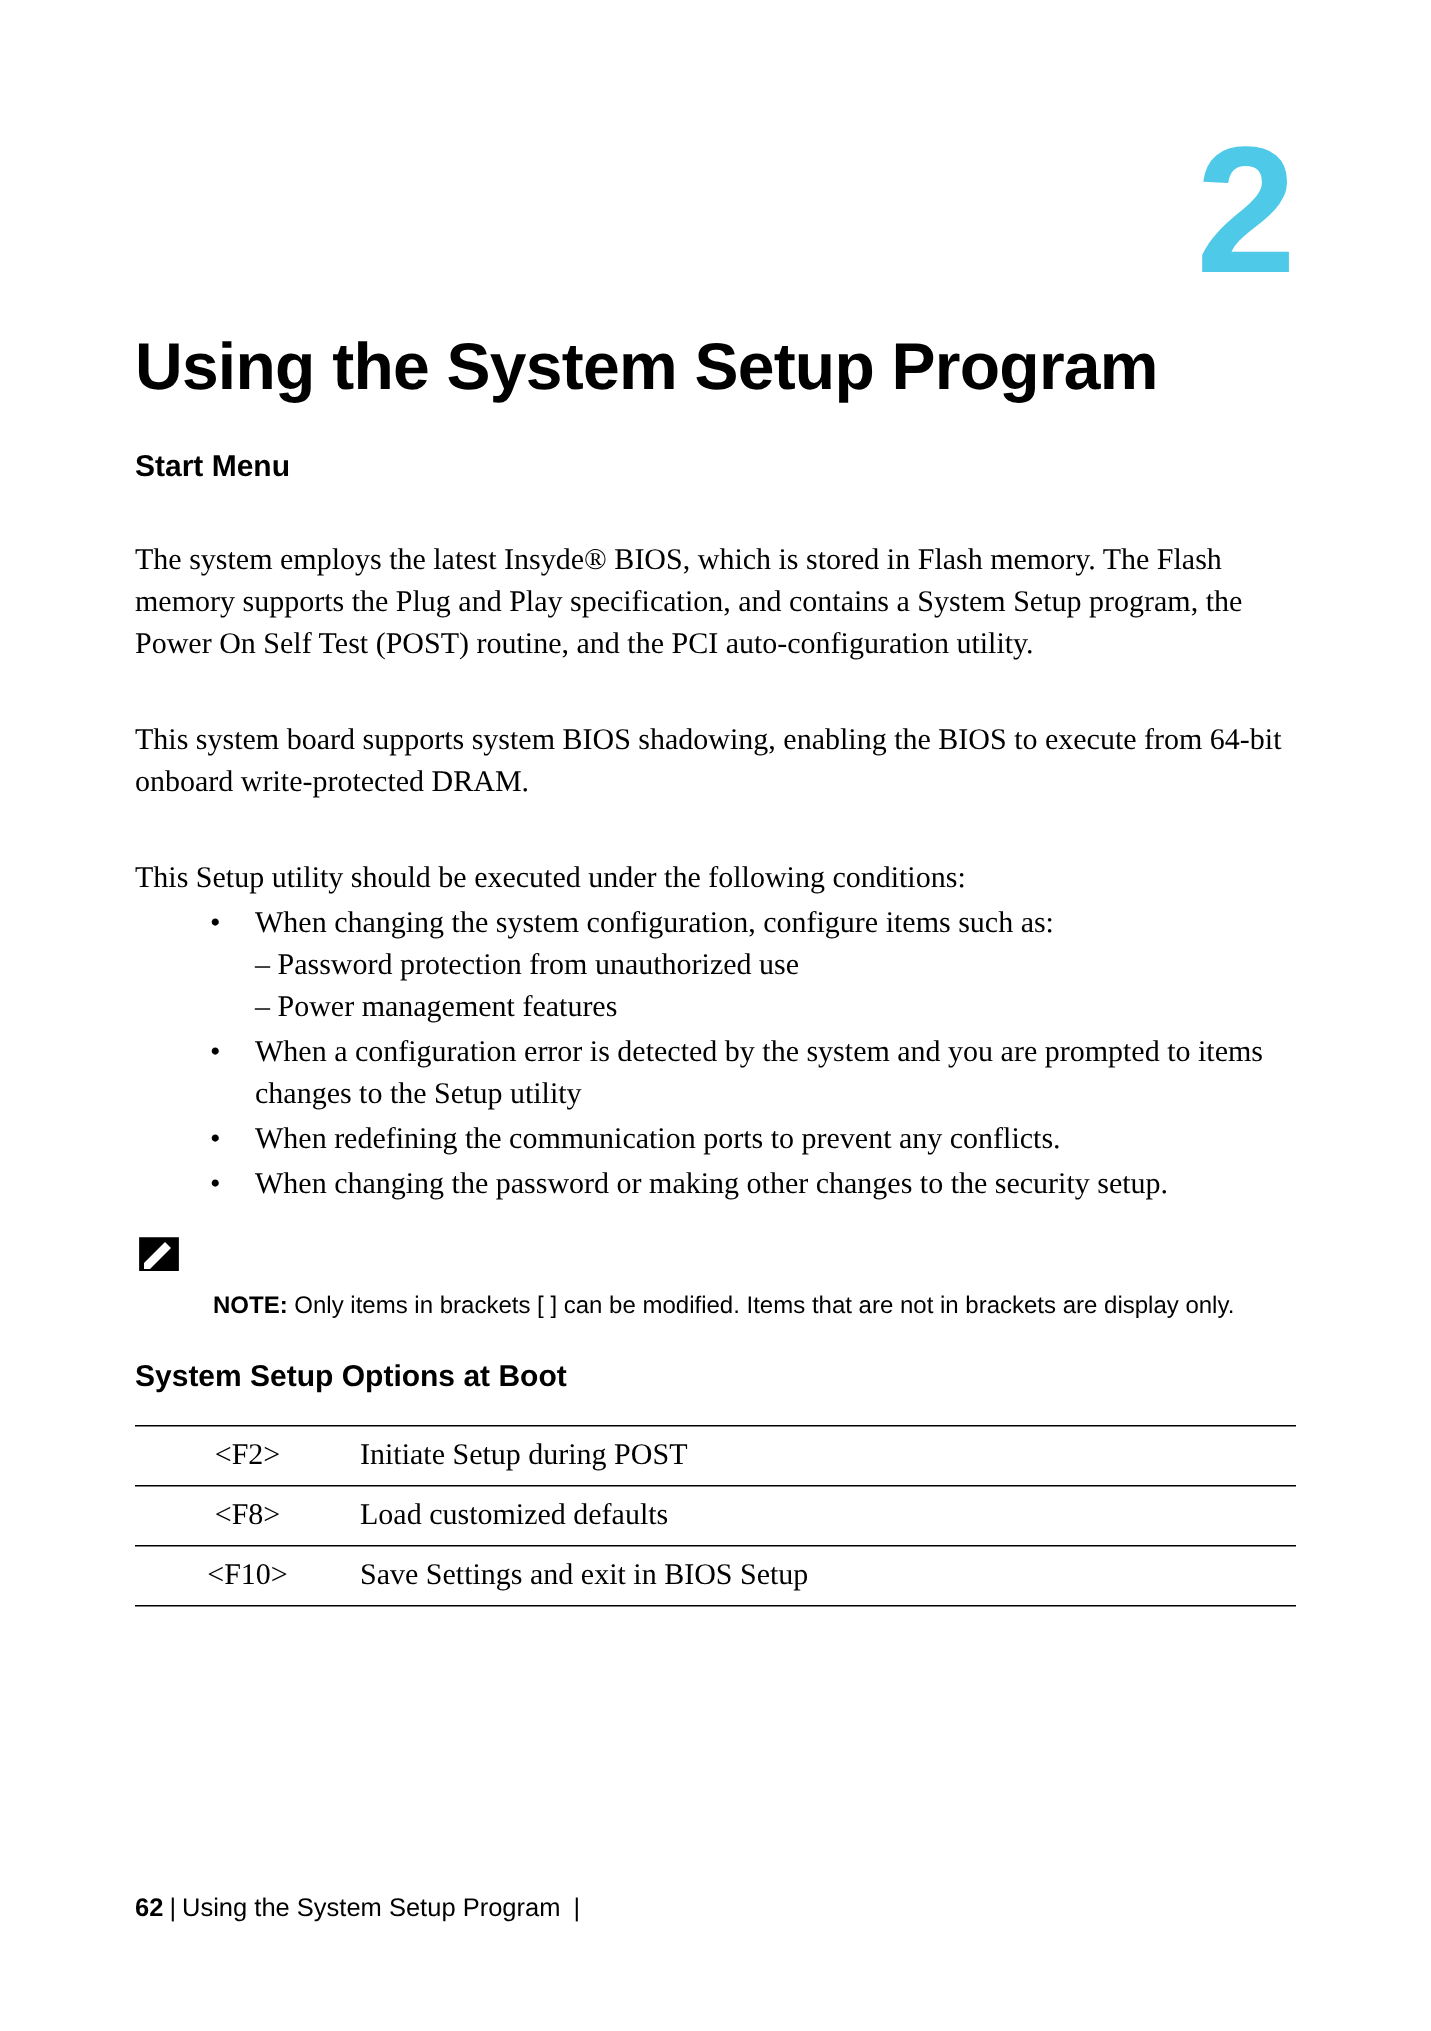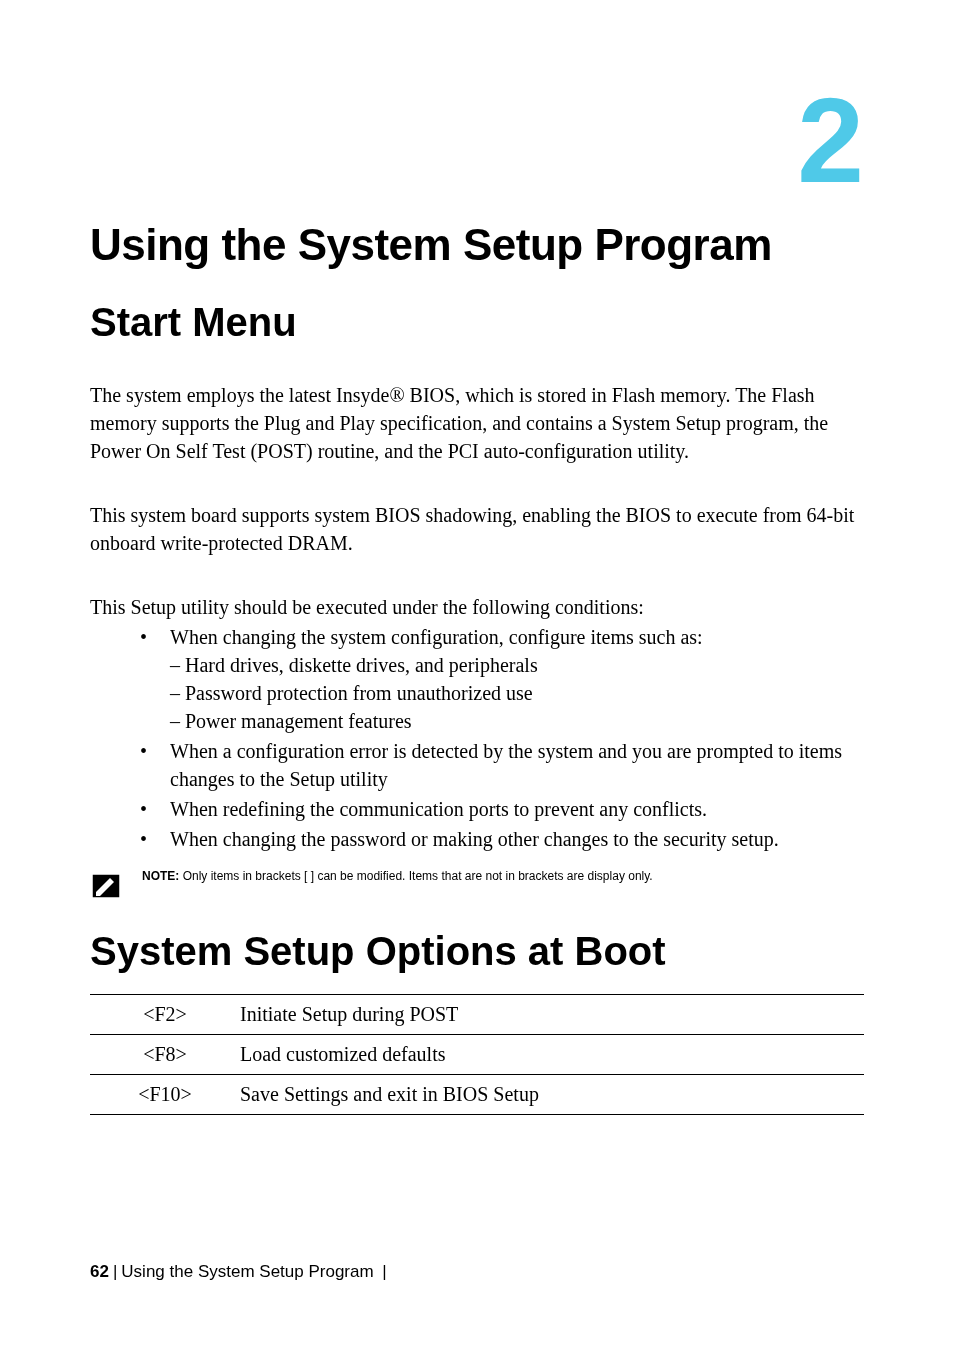--- a/index.html
+++ b/index.html
@@ -28,21 +28,21 @@
     .chapter-title {
       font-family: Arial, Helvetica, sans-serif;
       font-size: 44px;
       font-weight: bold;
       color: #000000;
       margin-bottom: 30px;
       letter-spacing: -0.5px;
     }
     .section-title {
       font-family: Arial, Helvetica, sans-serif;
-      font-size: 40px;
+      font-size: 20px;
       font-weight: bold;
       color: #000000;
       margin-bottom: 20px;
       margin-top: 10px;
     }
     .body-text {
       font-size: 20px;
       line-height: 1.4;
       margin-bottom: 2px;
       margin-top: 36px;
@@ -77,22 +77,23 @@
       margin-top: 15px;
       margin-bottom: 25px;
     }
     .note-icon {
       flex-shrink: 0;
       margin-right: 20px;
       margin-top: 4px;
     }
     .note-text {
       font-family: Arial, Helvetica, sans-serif;
-      font-size: 12px;
+      font-size: 16px;
       line-height: 1.4;
+      margin-top: 42px;
     }
     .note-label {
       font-weight: bold;
     }
     .options-table {
       width: 100%;
       border-collapse: collapse;
       margin-top: 1px;
       margin-bottom: 40px;
     }
@@ -130,21 +131,20 @@
 
 <h2 class="section-title">Start Menu</h2>
 
 <p class="body-text">The system employs the latest Insyde® BIOS, which is stored in Flash memory. The Flash memory supports the Plug and Play specification, and contains a System Setup program, the Power On Self Test (POST) routine, and the PCI auto-configuration utility.</p>
 <p class="body-text">This system board supports system BIOS shadowing, enabling the BIOS to execute from 64-bit onboard write-protected DRAM.</p>
 <p class="body-text">This Setup utility should be executed under the following conditions:</p>
 
 <ul class="bullet-list">
   <li>
     <span>When changing the system configuration, configure items such as:</span>
-    <span class="sub-line">– Hard drives, diskette drives, and peripherals</span>
     <span class="sub-line">– Password protection from unauthorized use</span>
     <span class="sub-line">– Power management features</span>
   </li>
   <li>
     <span>When a configuration error is detected by the system and you are prompted to items changes to the Setup utility</span>
   </li>
   <li>
     <span>When redefining the communication ports to prevent any conflicts.</span>
   </li>
   <li>

